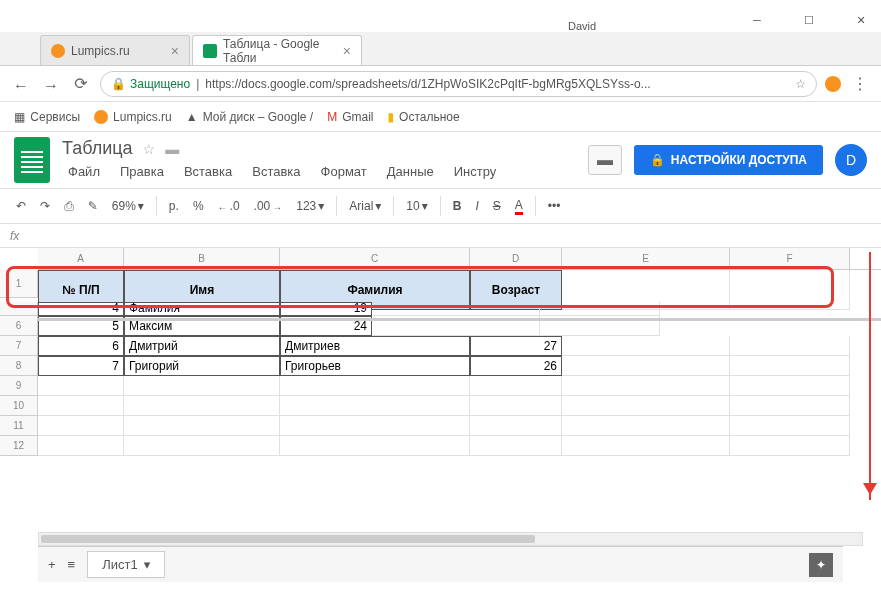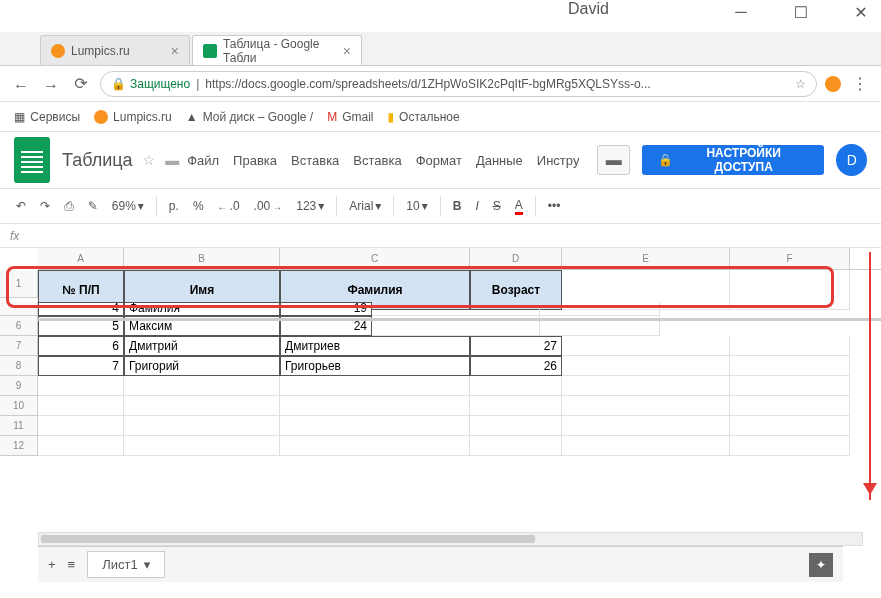--- a/index.html
+++ b/index.html
@@ -1,42 +1,42 @@
 <!DOCTYPE html>
 <html><head>
 <meta charset="utf-8">
 <style>
 *{margin:0;padding:0;box-sizing:border-box;font-family:Arial,sans-serif}
 body{background:#fff;width:881px;height:598px;position:relative;overflow:hidden}
-.win-title{height:32px;display:flex;justify-content:flex-end;align-items:flex-start;padding:0 8px;gap:36px;font-size:16px;color:#555}
+.win-title{height:32px;display:flex;justify-content:flex-end;align-items:flex-end;padding:0 8px;gap:28px;font-size:11px;color:#555}
 .win-title span{margin-right:auto;margin-left:560px}
 .win-btn{width:24px;height:24px;display:flex;align-items:center;justify-content:center;cursor:pointer}
 .tabs{height:34px;background:#f2f2f2;display:flex;align-items:flex-end;padding-left:40px;border-bottom:1px solid #ccc}
 .tab{height:30px;background:#fff;border:1px solid #ccc;border-bottom:none;border-radius:3px 3px 0 0;display:flex;align-items:center;padding:0 10px;font-size:12px;color:#555;margin-right:2px;min-width:150px;max-width:170px;gap:6px}
 .tab.inactive{background:#e8e8e8}
 .tab-close{margin-left:auto;color:#888;font-size:14px}
 .favicon{width:14px;height:14px;border-radius:50%;flex-shrink:0}
 .addr{height:36px;display:flex;align-items:center;padding:0 10px;gap:8px;border-bottom:1px solid #e0e0e0}
 .nav-btn{width:22px;height:22px;display:flex;align-items:center;justify-content:center;color:#666;font-size:16px}
 .url-bar{flex:1;height:26px;border:1px solid #ccc;border-radius:13px;display:flex;align-items:center;padding:0 10px;font-size:12px;color:#666;gap:6px;overflow:hidden}
 .secure{color:#0a8043;display:flex;align-items:center;gap:4px}
 .url-text{color:#555;white-space:nowrap;overflow:hidden;text-overflow:ellipsis;flex:1}
 .star{margin-left:auto;color:#888}
 .ext-icon{width:16px;height:16px;border-radius:50%;background:#f7931e}
 .bookmarks{height:30px;display:flex;align-items:center;padding:0 14px;gap:14px;font-size:12px;color:#555;border-bottom:1px solid #e0e0e0}
 .bm{display:flex;align-items:center;gap:5px}
 .bm-icon{width:14px;height:14px}
 .doc-header{height:56px;display:flex;align-items:center;padding:6px 14px;gap:12px}
 .sheets-logo{width:36px;height:46px;background:#0f9d58;border-radius:3px;position:relative;flex-shrink:0}
 .sheets-logo::after{content:"";position:absolute;top:14px;left:7px;right:7px;bottom:10px;background:repeating-linear-gradient(#fff,#fff 2px,#0f9d58 2px,#0f9d58 5px),repeating-linear-gradient(90deg,#fff,#fff 2px,transparent 2px,transparent 11px)}
-.doc-title-area{display:flex;flex-direction:row;gap:2px}
+.doc-title-area{display:flex;flex-direction:column;gap:2px}
 .title-row{display:flex;align-items:center;gap:10px}
 .doc-title{font-size:18px;color:#555}
 .title-icon{color:#aaa;font-size:14px}
-.menus{display:flex;gap:2px;font-size:13px;color:#555}
+.menus{display:flex;gap:8px;font-size:13px;color:#555}
 .menu{padding:3px 6px}
 .header-right{margin-left:auto;display:flex;align-items:center;gap:12px}
 .comment-btn{width:34px;height:30px;border:1px solid #ccc;border-radius:3px;background:#f8f8f8;display:flex;align-items:center;justify-content:center;color:#666}
 .share-btn{height:30px;background:#1a73e8;color:#fff;border:none;border-radius:3px;padding:0 16px;font-size:12px;font-weight:bold;display:flex;align-items:center;gap:6px}
 .avatar{width:32px;height:32px;border-radius:50%;background:#1a73e8;color:#fff;display:flex;align-items:center;justify-content:center;font-size:14px}
 .toolbar{height:36px;border-top:1px solid #e0e0e0;border-bottom:1px solid #e0e0e0;display:flex;align-items:center;padding:0 10px;gap:2px;font-size:12px;color:#555}
 .tb-btn{padding:4px 6px;display:flex;align-items:center;gap:2px}
 .tb-sep{width:1px;height:20px;background:#ddd;margin:0 4px}
 .fx-bar{height:24px;border-bottom:1px solid #e0e0e0;display:flex;align-items:center;padding:0 10px;font-size:12px;color:#888;font-style:italic}
 .sheet-area{position:relative;height:260px;overflow:hidden}

